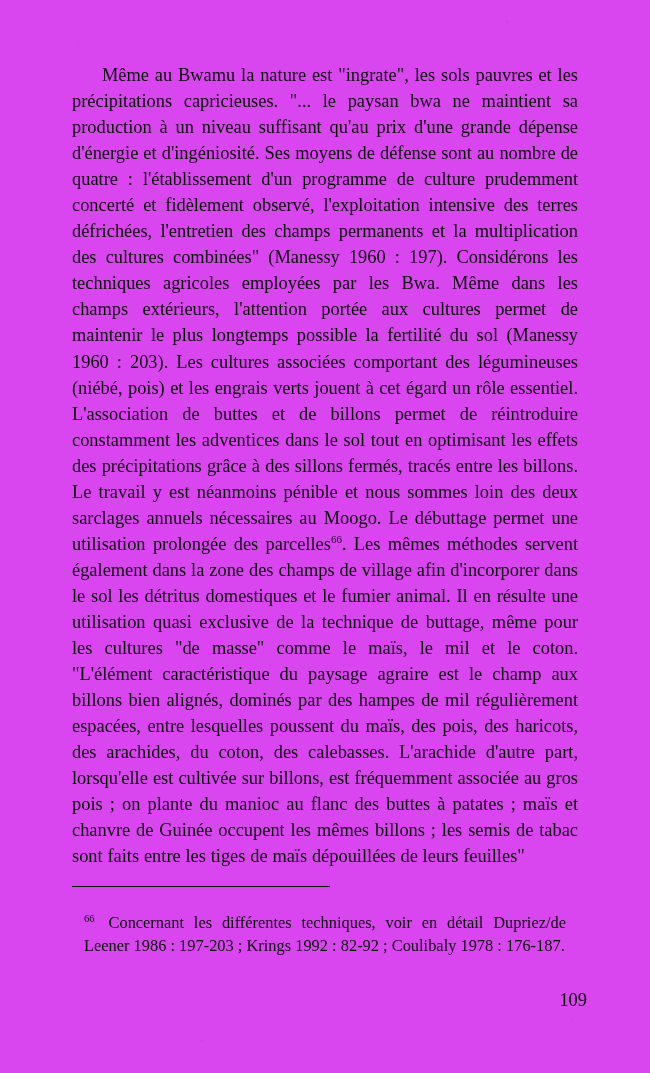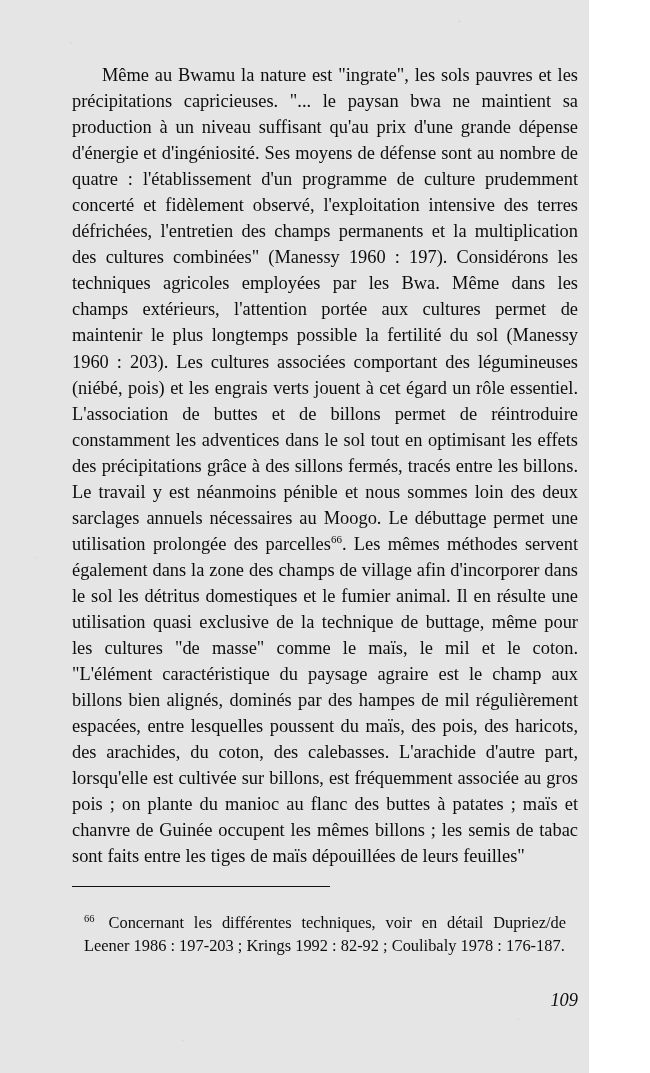--- a/index.html
+++ b/index.html
@@ -13,23 +13,23 @@
     font-family: "Liberation Serif", "DejaVu Serif", serif;
     color: #0d0d0d;
     overflow: hidden;
     position: relative;
   }
 
   .page {
     position: absolute;
     left: 0;
     top: 0;
-    width: 589px;
+    width: 650px;
     height: 1073px;
-    background: #e5e5e5;
+    background: #d946ef;
   }
 
   
   .paper-grain {
     position: absolute;
     inset: 0;
     background:
       radial-gradient(circle at 12% 4%, rgba(0,0,0,0.035) 0 1px, transparent 1.4px),
       radial-gradient(circle at 78% 2%, rgba(0,0,0,0.05) 0 1px, transparent 1.4px),
       radial-gradient(circle at 31% 97%, rgba(0,0,0,0.04) 0 1px, transparent 1.4px),
@@ -94,22 +94,22 @@
     margin-right: 14px;
   }
 
   .page-number {
     position: absolute;
     left: 0;
     top: 990px;
     width: 578px;
     text-align: right;
     font-size: 18.4px;
-    font-style: italic;
     font-family: "Liberation Serif", "DejaVu Serif", serif;
+    padding-left: 9px;
   }
 </style>
 </head>
 <body>
 
 <div class="page">
   <div class="paper-grain"></div>
 
   <div class="text-block">
     <p class="body-paragraph"><span>Même au Bwamu la nature est "ingrate", les sols pauvres et les précipitations capricieuses. "... le paysan bwa ne maintient sa production à un niveau suffisant qu'au prix d'une grande dépense d'énergie et d'ingéniosité. Ses moyens de défense sont au nombre de quatre : l'établissement d'un programme de culture prudemment concerté et fidèlement observé, l'exploitation intensive des terres défrichées, l'entretien des champs permanents et la multiplication des cultures combinées" (Manessy 1960 : 197). Considérons les techniques agricoles employées par les Bwa. Même dans les champs extérieurs, l'attention portée aux cultures permet de maintenir le plus longtemps possible la fertilité du sol (Manessy 1960 : 203). Les cultures associées comportant des légumineuses (niébé, pois) et les engrais verts jouent à cet égard un rôle essentiel. L'association de buttes et de billons permet de réintroduire constamment les adventices dans le sol tout en optimisant les effets des précipitations grâce à des sillons fermés, tracés entre les billons. Le travail y est néanmoins pénible et nous sommes loin des deux sarclages annuels nécessaires au Moogo. Le débuttage permet une utilisation prolongée des parcelles</span><sup class="fn-ref">66</sup><span>. Les mêmes méthodes servent également dans la zone des champs de village afin d'incorporer dans le sol les détritus domestiques et le fumier animal. Il en résulte une utilisation quasi exclusive de la technique de buttage, même pour les cultures "de masse" comme le maïs, le mil et le coton. "L'élément caractéristique du paysage agraire est le champ aux billons bien alignés, dominés par des hampes de mil régulièrement espacées, entre lesquelles poussent du maïs, des pois, des haricots, des arachides, du coton, des calebasses. L'arachide d'autre part, lorsqu'elle est cultivée sur billons, est fréquemment associée au gros pois ; on plante du manioc au flanc des buttes à patates ; maïs et chanvre de Guinée occupent les mêmes billons ; les semis de tabac sont faits entre les tiges de maïs dépouillées de leurs feuilles"</span></p>

